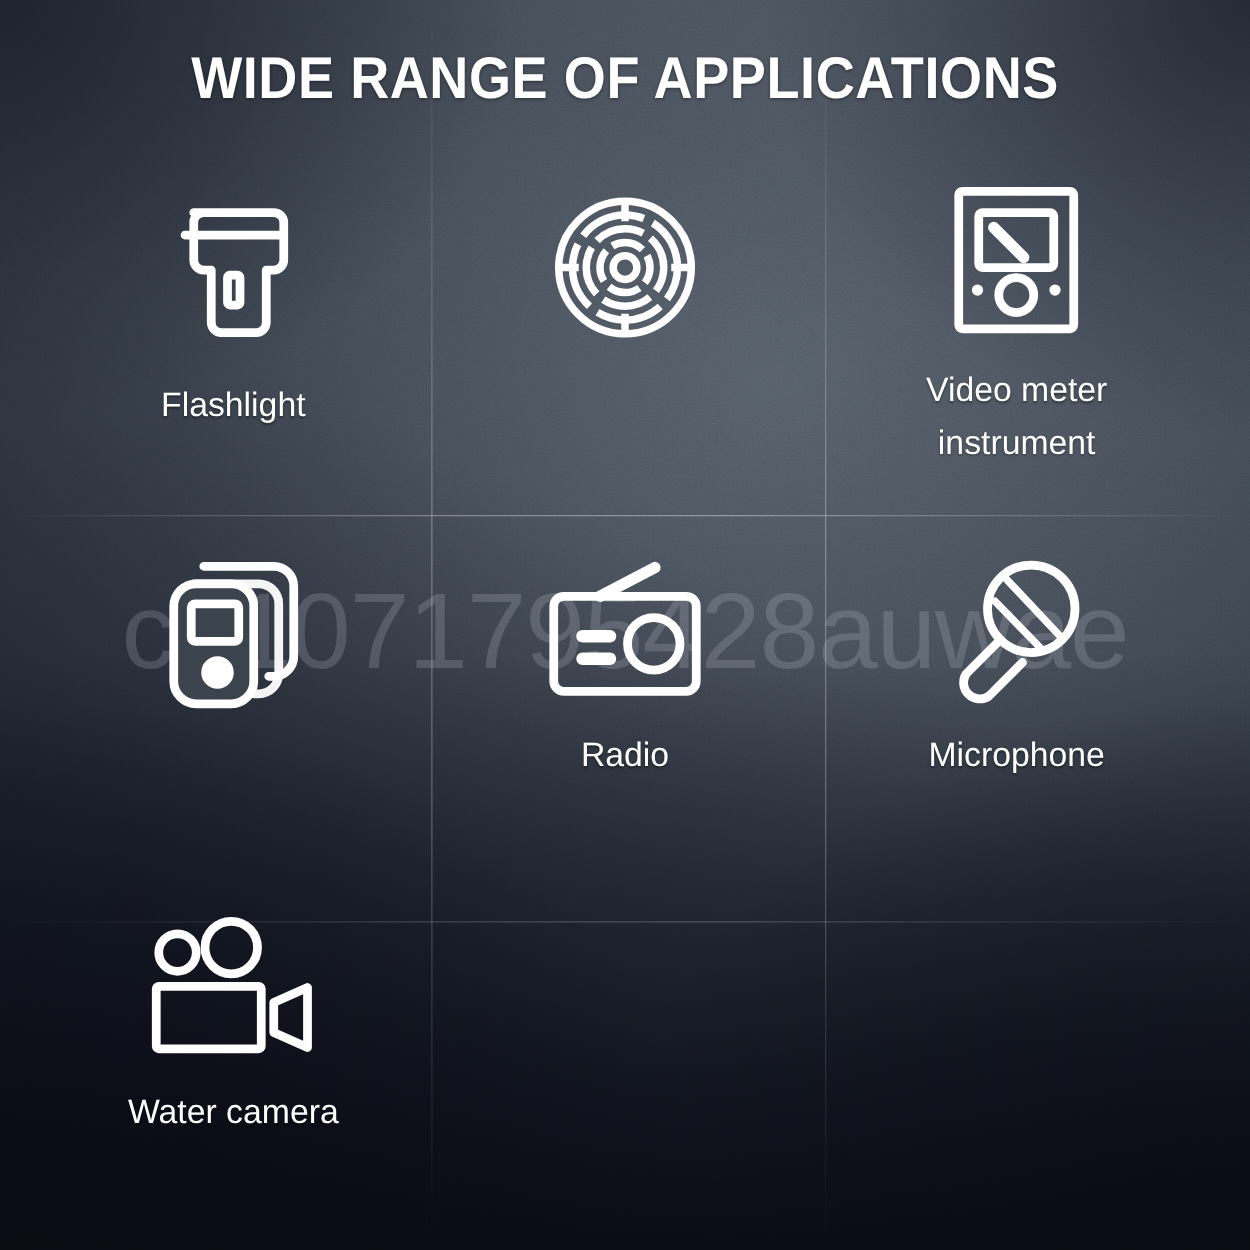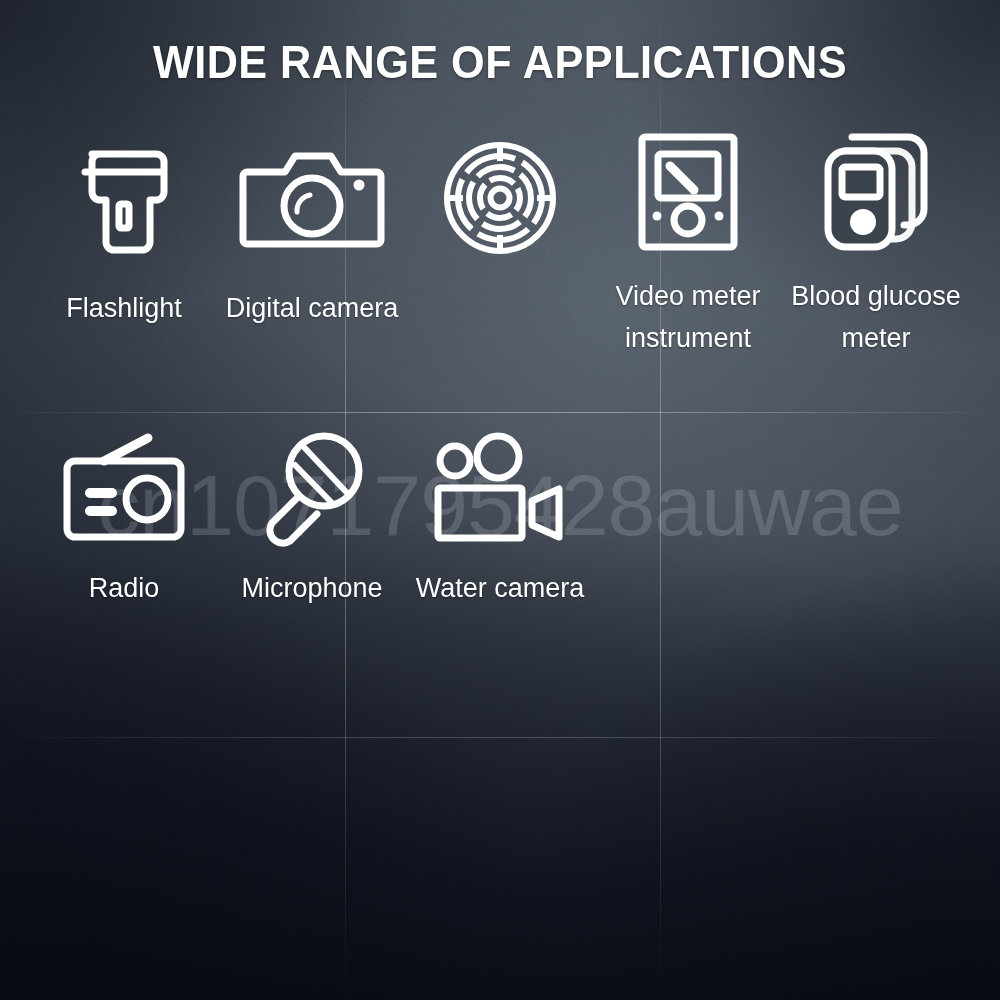--- a/index.html
+++ b/index.html
@@ -122,26 +122,26 @@
     font-weight: bold;
     font-size: 47px;
     letter-spacing: 0.5px;
     transform: scaleX(0.92);
     text-shadow: 0 1px 3px rgba(0,0,0,0.45);
   }
 
   
   .grid {
     position: absolute;
-    top: 108px;
+    top: 124px;
     left: 30px;
     width: 940px;
     height: 870px;
     display: grid;
-    grid-template-columns: repeat(5, 1fr);
+    grid-template-columns: repeat(3, 1fr);
     grid-template-rows: 300px 285px 285px;
   }
   .cell {
     display: flex;
     flex-direction: column;
     align-items: center;
     justify-content: flex-start;
   }
   .icon-wrap {
     height: 180px;
@@ -200,31 +200,20 @@
       <div class="icon-wrap">
         <svg width="96" height="116" viewBox="0 0 96 116" fill="none" stroke="#ffffff" stroke-width="7" stroke-linecap="round" stroke-linejoin="round">
           <path d="M16 14 h64 a8 8 0 0 1 8 8 v30 a8 8 0 0 1 -8 8 h-6 v42 a8 8 0 0 1 -8 8 h-28 a8 8 0 0 1 -8 -8 v-42 h-6 a8 8 0 0 1 -8 -8 v-30 a8 8 0 0 1 8 -8 z"></path>
           <path d="M9 32 h78"></path>
           <rect x="43" y="64" width="10" height="24" rx="2"></rect>
         </svg>
       </div>
       <div class="cell-label">Flashlight</div>
     </div>
 
-    <div class="cell">
-      <div class="icon-wrap">
-        <svg width="142" height="108" viewBox="0 0 142 108" fill="none" stroke="#ffffff" stroke-width="7" stroke-linecap="round" stroke-linejoin="round">
-          <path d="M6 28 h38 l10 -16 h36 l10 16 h36 a4 4 0 0 1 4 4 v64 a4 4 0 0 1 -4 4 h-130 a4 4 0 0 1 -4 -4 v-64 a4 4 0 0 1 4 -4 z"></path>
-          <circle cx="71" cy="62" r="28"></circle>
-          <path d="M56 68 a16 16 0 0 1 13 -17" stroke-width="5"></path>
-          <circle cx="118" cy="41" r="5.5" fill="#ffffff" stroke="none"></circle>
-        </svg>
-      </div>
-      <div class="cell-label">Digital camera</div>
-    </div>
 
     <div class="cell">
       <div class="icon-wrap">
         <svg width="116" height="116" viewBox="0 0 116 116" fill="none" stroke="#ffffff" stroke-linecap="butt">
           <circle cx="58" cy="58" r="53" stroke-width="6"></circle>
           <circle cx="58" cy="58" r="42" stroke-width="6" stroke-dasharray="54 8" stroke-dashoffset="27"></circle>
           <circle cx="58" cy="58" r="31" stroke-width="6" stroke-dasharray="40 7" stroke-dashoffset="20"></circle>
           <circle cx="58" cy="58" r="20" stroke-width="6" stroke-dasharray="26 6" stroke-dashoffset="13"></circle>
           <circle cx="58" cy="58" r="9.5" stroke-width="6"></circle>
           <path d="M58 5 v16 M58 95 v16 M5 58 h16 M95 58 h16" stroke-width="6"></path>
@@ -250,21 +239,20 @@
     <div class="cell row2">
       <div class="icon-wrap">
         <svg width="112" height="126" viewBox="0 0 112 126" fill="none" stroke="#ffffff" stroke-width="7" stroke-linecap="round" stroke-linejoin="round">
           <path d="M32 8 h56 a16 16 0 0 1 16 16 v56 a16 16 0 0 1 -16 16 h-4"></path>
           <path d="M24 22 h52 a16 16 0 0 1 16 16 v56 a16 16 0 0 1 -16 16 h-4" opacity="0.95"></path>
           <rect x="8" y="22" width="64" height="96" rx="18" fill="#3b434d"></rect>
           <rect x="22" y="38" width="38" height="30" rx="3"></rect>
           <circle cx="43" cy="93" r="13" fill="#ffffff" stroke="none"></circle>
         </svg>
       </div>
-      <div class="cell-label">Blood glucose meter</div>
     </div>
 
     <div class="cell row3">
       <div class="icon-wrap">
         <svg width="124" height="106" viewBox="0 0 124 106" fill="none" stroke="#ffffff" stroke-width="7" stroke-linecap="round" stroke-linejoin="round">
           <path d="M42 26 L86 3" stroke-width="9"></path>
           <rect x="5" y="26" width="114" height="76" rx="8"></rect>
           <circle cx="85" cy="64" r="21"></circle>
           <path d="M28 58 h22 M28 76 h22" stroke-width="10"></path>
         </svg>

